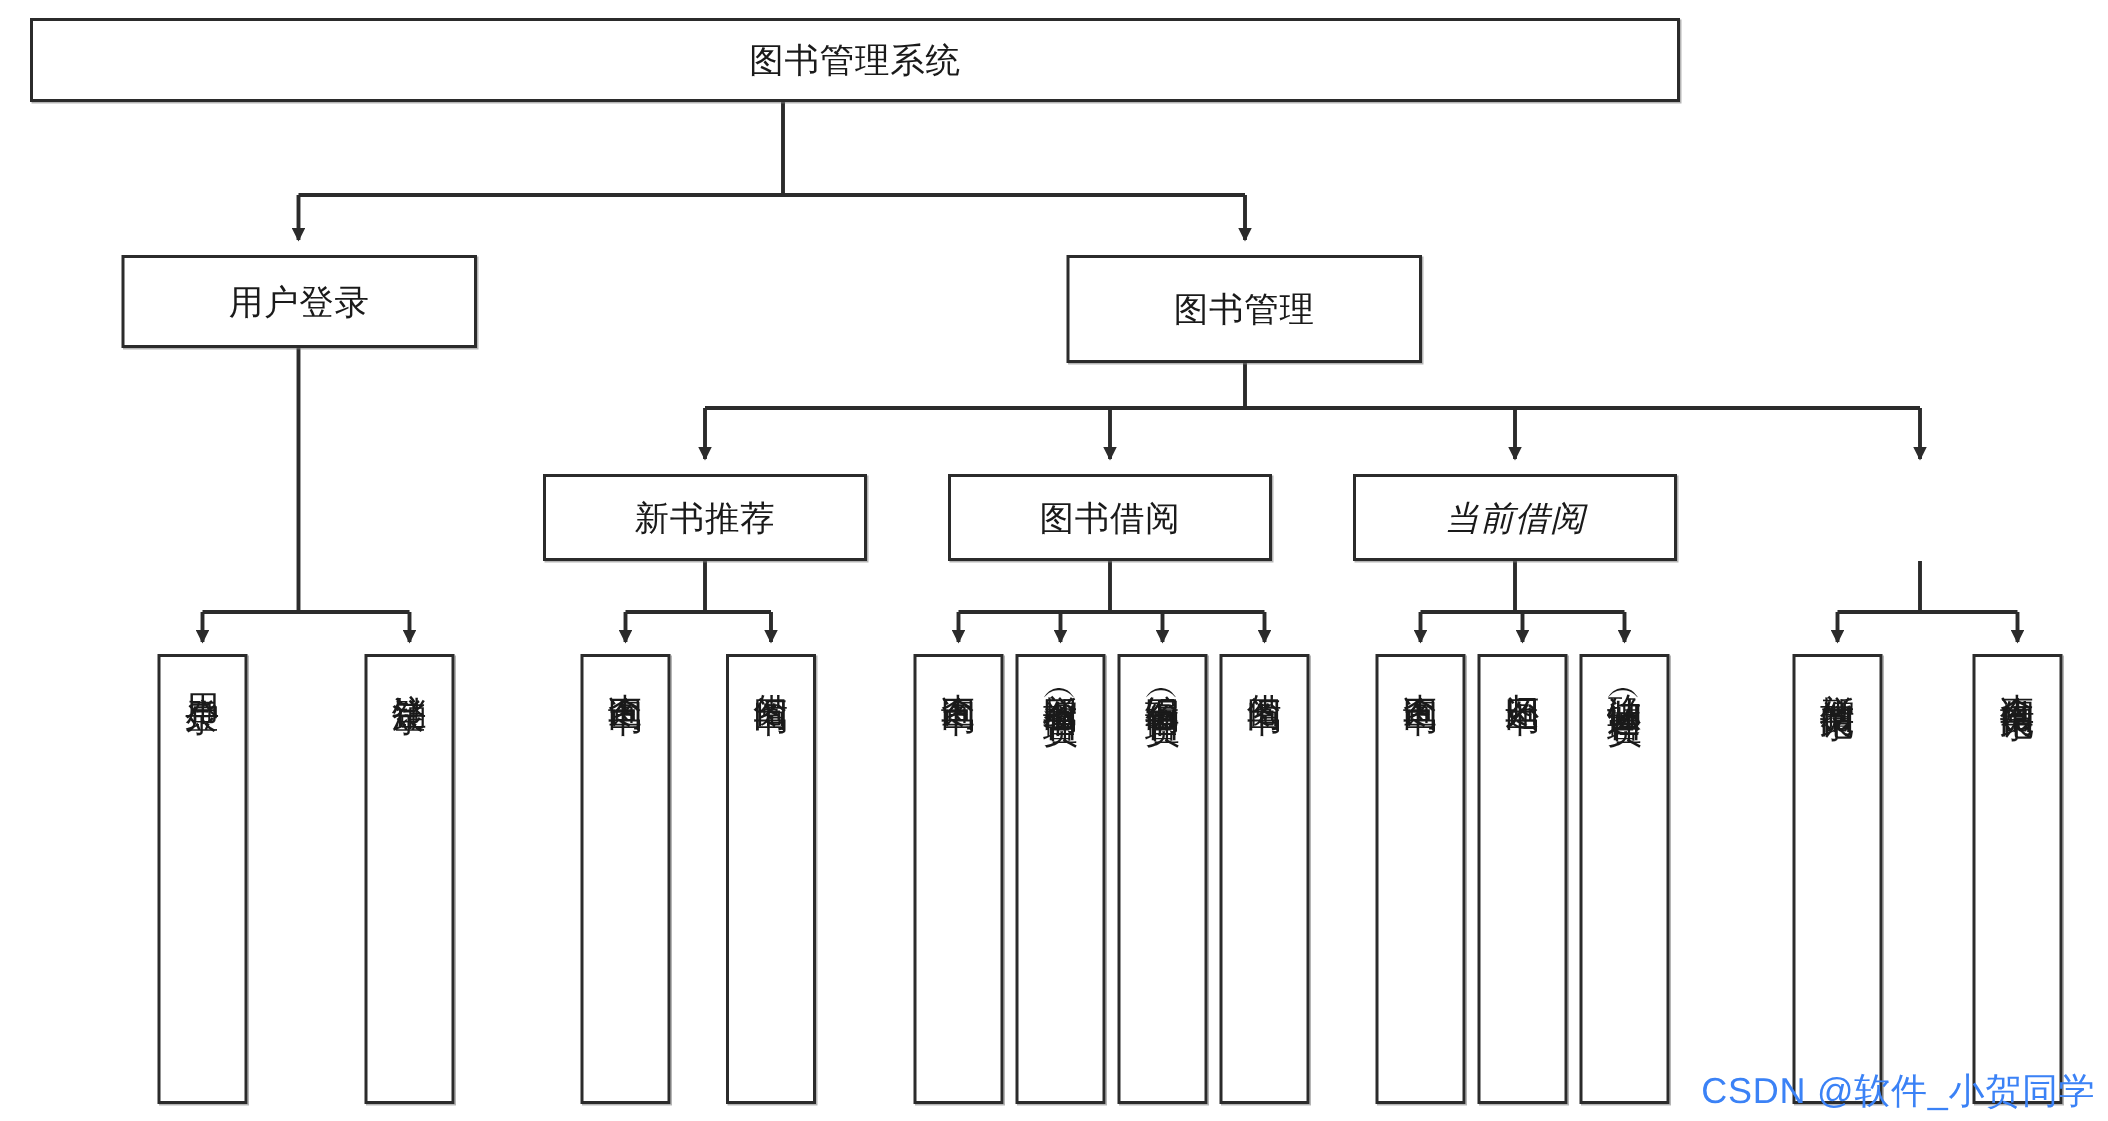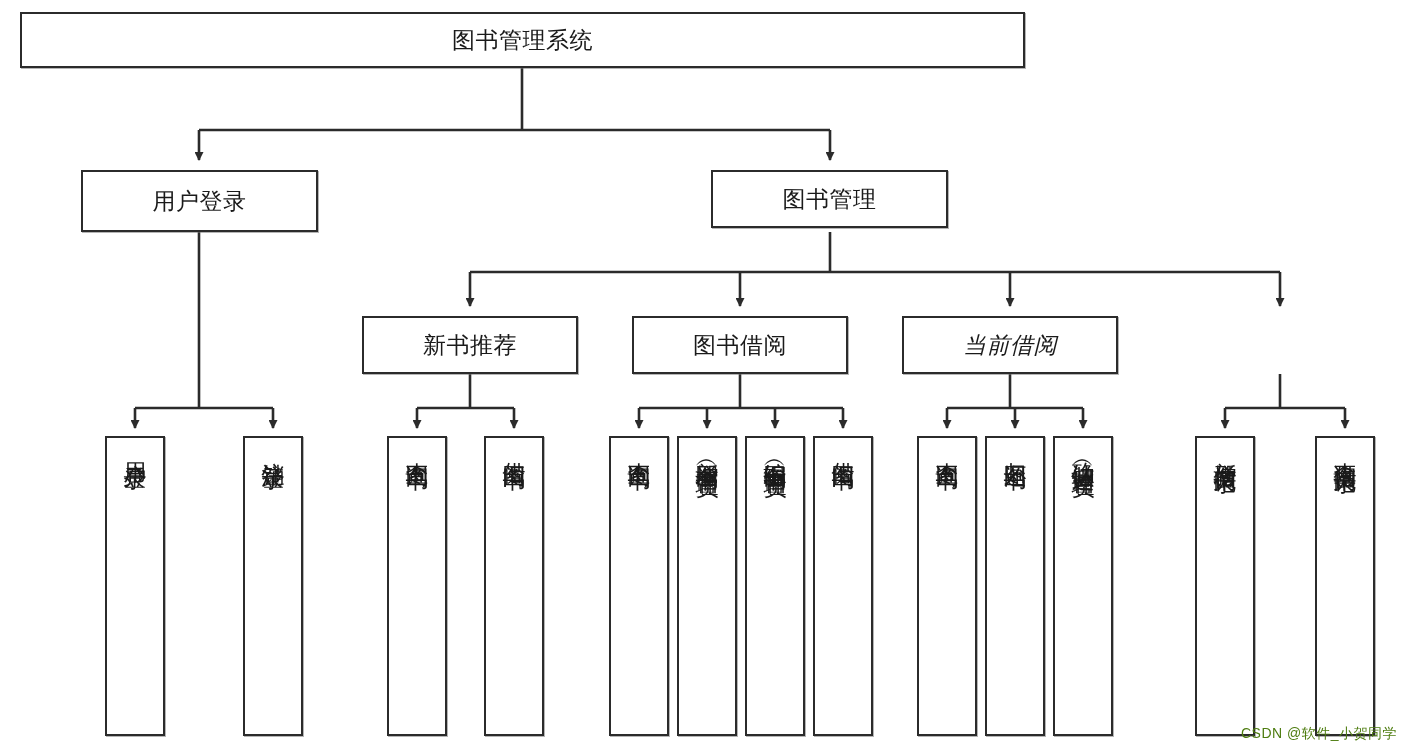--- a/index.html
+++ b/index.html
@@ -55,22 +55,22 @@
     font-size: 23px;
     line-height: 1.08;
     letter-spacing: 2px;
     white-space: normal;
     max-height: 100%;
   }
   .watermark {
     position: absolute;
     right: 8px;
     bottom: 4px;
-    font-size: 14px;
-    color: #4d7c0f;
+    font-size: 24px;
+    color: #3b82f6;
     letter-spacing: 0.5px;
     pointer-events: none;
   }
 </style>
 </head>
 <body>
 
 <div id="diagram-root">
 
   <svg class="wires" viewBox="0 0 1405 747" xmlns="http://www.w3.org/2000/svg">
@@ -116,28 +116,28 @@
       <path d="M1015,408 L1015,428" marker-end="url(#arrowhead)"></path>
       <path d="M1083,408 L1083,428" marker-end="url(#arrowhead)"></path>
 
       <path d="M1280,374 L1280,408"></path>
       <path d="M1225,408 L1345,408"></path>
       <path d="M1225,408 L1225,428" marker-end="url(#arrowhead)"></path>
       <path d="M1345,408 L1345,428" marker-end="url(#arrowhead)"></path>
     </g>
   </svg>
 
-  <div class="node horiz" style="left:20px; top:12px; width:1005px; height:56px;">
+  <div class="node horiz" style="left:20px; top:12px; width:1100px; height:56px;">
     <span class="label">图书管理系统</span>
   </div>
 
   <div class="node horiz" style="left:81px; top:170px; width:237px; height:62px;">
     <span class="label">用户登录</span>
   </div>
-  <div class="node horiz" style="left:711px; top:170px; width:237px; height:58px;">
+  <div class="node horiz" style="left:711px; top:170px; width:237px; height:72px;">
     <span class="label">图书管理</span>
   </div>
 
   <div class="node horiz" style="left:632px; top:316px; width:216px; height:58px;">
     <span class="label">图书借阅</span>
   </div>
   <div class="node horiz" style="left:362px; top:316px; width:216px; height:58px;">
     <span class="label">新书推荐</span>
   </div>
   <div class="node horiz" style="left:902px; top:316px; width:216px; height:58px;font-style:italic;">

